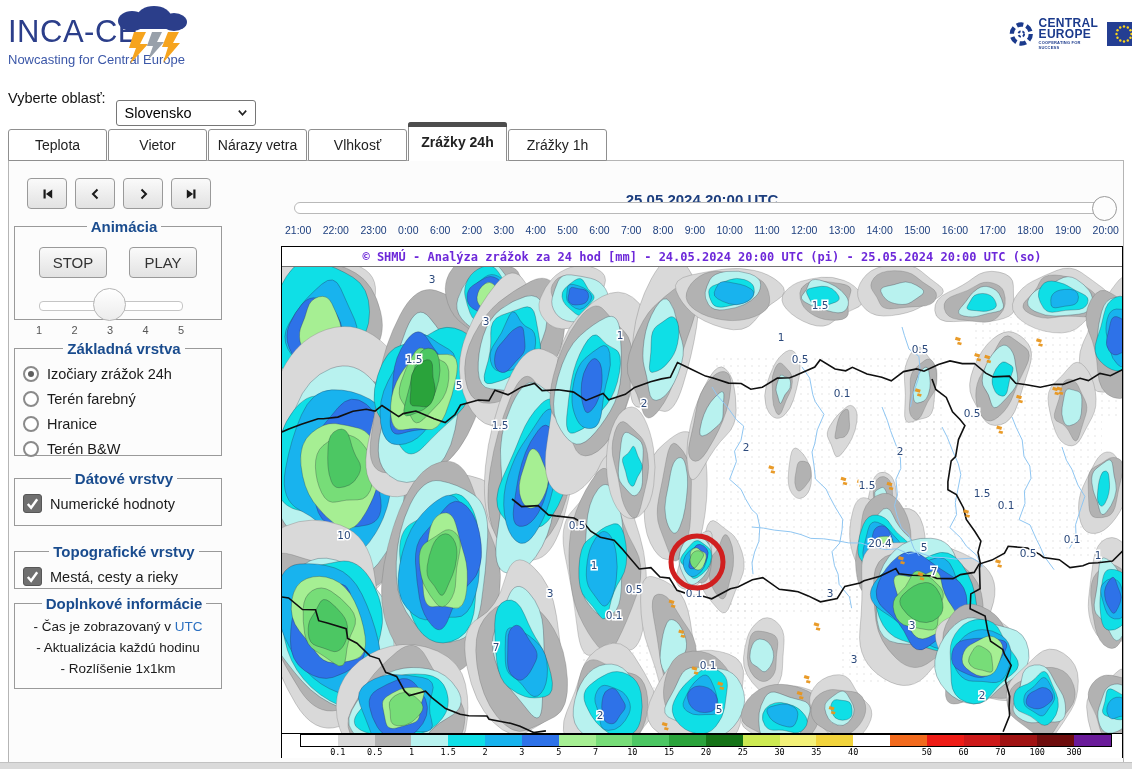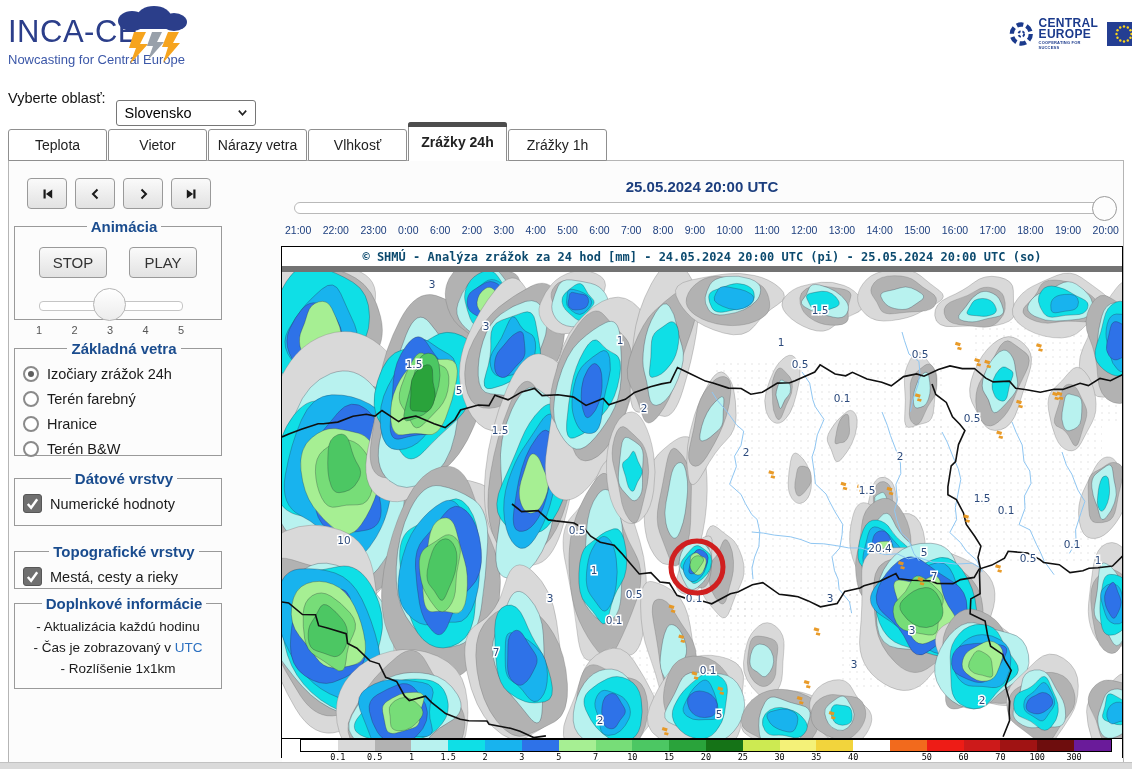--- a/index.html
+++ b/index.html
@@ -53,29 +53,29 @@
   .opt-row{display:flex;align-items:center;gap:8px;height:25px;cursor:pointer;}
   .radio{width:16px;height:16px;border:2px solid #8a8a8a;border-radius:50%;background:#fff;position:relative;flex:none;box-sizing:border-box;}
   .radio.sel::after{content:"";position:absolute;left:3px;top:3px;right:3px;bottom:3px;background:#5f5f5f;border-radius:50%;}
   .cb{width:19px;height:19px;background:#6f6f6f;border:1px solid #565656;border-radius:3px;display:flex;align-items:center;justify-content:center;flex:none;box-sizing:border-box;}
   .opt-label{font-size:14.5px;color:#1a1a1a;}
 
   .info-line{font-size:13.5px;color:#1a1a1a;line-height:21px;}
   .info-link{color:#2a6fc0;cursor:pointer;}
 
   
-  .t-date{position:absolute;left:272px;top:17px;width:842px;text-align:center;font-weight:bold;font-size:15px;color:#1c3e7e;}
+  .t-date{position:absolute;left:272px;top:30px;width:842px;text-align:center;font-weight:bold;font-size:15px;color:#1c3e7e;}
   .t-track{position:absolute;left:285px;top:41px;width:810px;height:12px;background:#fff;border:1px solid #b9b9b9;border-radius:6px;box-sizing:border-box;cursor:pointer;}
   .t-handle{position:absolute;left:1083px;top:35px;width:25px;height:25px;border-radius:50%;background:#fdfdfd;border:1px solid #9a9a9a;box-sizing:border-box;cursor:pointer;}
   .t-ticks{position:absolute;left:276px;top:63px;width:834px;display:flex;justify-content:space-between;}
   .t-ticks span{font-size:10.5px;color:#1c3e7e;}
 
   
   .map{position:absolute;left:272px;top:85px;width:842px;height:512px;border:1px solid #000;background:#fff;box-sizing:border-box;}
-  .map-title{height:19px;border-bottom:6px solid #737373;font-family:"DejaVu Sans Mono",monospace;font-weight:bold;font-size:12px;color:#0c4a6e;display:flex;align-items:center;justify-content:center;white-space:nowrap;}
+  .map-title{height:19px;border-bottom:1px solid #737373;font-family:"DejaVu Sans Mono",monospace;font-weight:bold;font-size:12px;color:#6d28d9;display:flex;align-items:center;justify-content:center;white-space:nowrap;}
   svg.mapart{display:block;width:840px;height:466px;}
   .scale{height:24px;border-top:1px solid #000;position:relative;padding:0 10px 0 18px;background:#fff;}
   .scale-cells{display:flex;height:13px;border:1px solid #000;box-sizing:border-box;}
   .scale-cell{flex:1;position:relative;}
   .scale-num{position:absolute;right:0;top:12px;transform:translateX(50%);font-family:"DejaVu Sans Mono",monospace;font-size:8.5px;color:#000;}
 
   .bottom-strip{position:absolute;left:0;top:762px;width:1132px;height:7px;background:#dadada;border-top:1px solid #c2c2c2;box-sizing:border-box;}
 </style>
 </head>
 <body>
@@ -177,21 +177,21 @@
       <div class="a-labels" id="speedLabels">
           <span style="left: 0px;">1</span>
           <span style="left: 35.5px;">2</span>
           <span style="left: 71px;">3</span>
           <span style="left: 106.5px;">4</span>
           <span style="left: 142px;">5</span>
         </div>
     </fieldset>
 
     <fieldset class="fs fs-base">
-      <legend>Základná vetra</legend>
+      <legend>Základná vrstva</legend>
       <div id="baseOptions">
           <div class="opt-row">
             <div class="radio sel"></div>
             <span class="opt-label">Izočiary zrážok 24h</span>
           </div>
           <div class="opt-row">
             <div class="radio"></div>
             <span class="opt-label">Terén farebný</span>
           </div>
           <div class="opt-row">
@@ -228,22 +228,22 @@
                 <path d="M3,8.5 l3.5,4 L13,3.5" fill="none" stroke="#fff" stroke-width="2.6"></path>
               </svg>
             </div>
             <span class="opt-label">Mestá, cesty a rieky</span>
           </div>
         </div>
     </fieldset>
 
     <fieldset class="fs fs-info">
       <legend>Doplnkové informácie</legend>
+      <div class="info-line"><span>- Čas je zobrazovaný v </span><span class="info-link">UTC</span></div>
       <div class="info-line">- Aktualizácia každú hodinu</div>
-      <div class="info-line"><span>- Čas je zobrazovaný v </span><span class="info-link">UTC</span></div>
       <div class="info-line">- Rozlíšenie 1x1km</div>
     </fieldset>
 
     <div class="t-date">25.05.2024 20:00 UTC</div>
     <div class="t-track"></div>
     <div class="t-handle"></div>
     <div class="t-ticks" id="tticks">
         <span>21:00</span>
         <span>22:00</span>
         <span>23:00</span>

